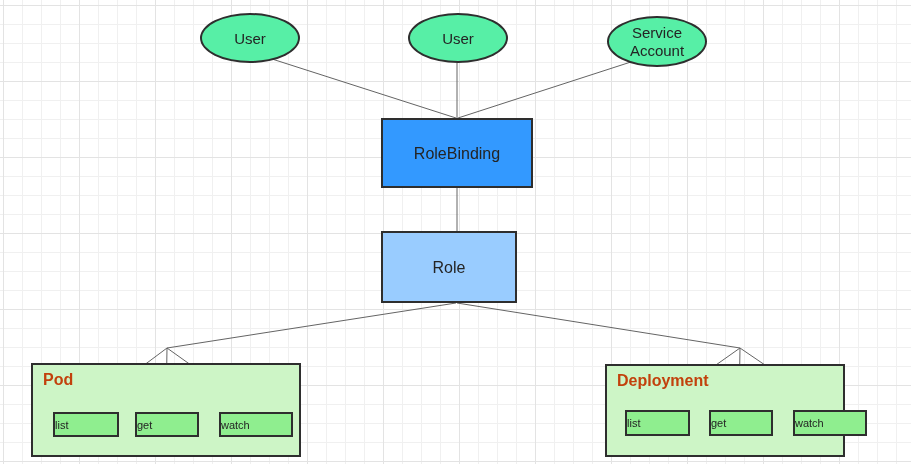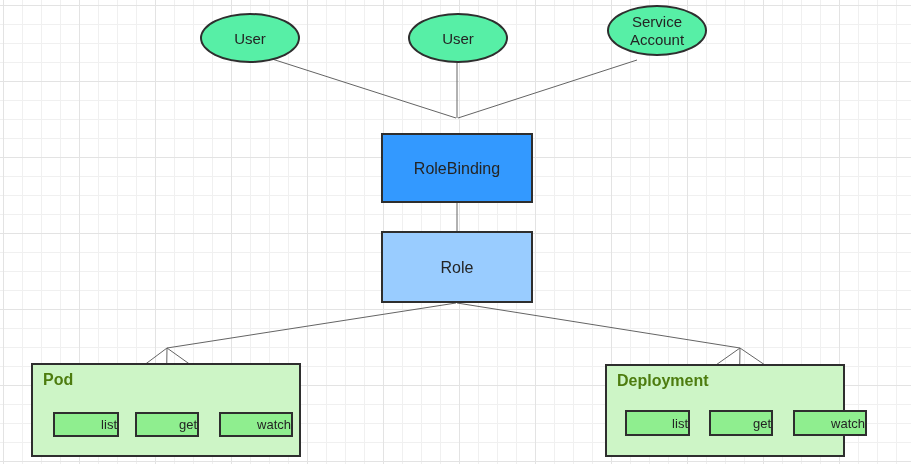--- a/index.html
+++ b/index.html
@@ -37,47 +37,47 @@
     color:var(--text);
     border:2px solid var(--border);
     font-size:16px;
     line-height:19px;
   }
   .ellipse{
     border-radius:50%;
     background:var(--subject-fill);
     font-size:15px;
   }
-  .rect-binding{background:var(--binding-fill);margin-top:15px;}
+  .rect-binding{background:var(--binding-fill);}
   .rect-role{background:var(--role-fill);}
   .container{
     position:absolute;
     box-sizing:border-box;
     background:var(--container-fill);
     border:2px solid var(--border);
     color:var(--text);
   }
   .container .title{
     position:absolute;left:10px;top:6px;
-    font-weight:bold;font-size:16px;color:#4d7c0f;
+    font-weight:bold;font-size:16px;color:#c2410c;
   }
   .verb{
     position:absolute;
     box-sizing:border-box;
-    display:flex;align-items:center;justify-content:flex-end;
+    display:flex;align-items:center;justify-content:flex-start;
     background:var(--verb-fill);
     border:2px solid var(--border);
-    font-size:13px;color:var(--text);
+    font-size:11px;color:var(--text);
   }
   
   .n-group{left:200px;top:13px;width:100px;height:50px;}
   .n-user{left:408px;top:13px;width:100px;height:50px;}
-  .n-sa{left:607px;top:5px;width:100px;height:51px;padding:0 12px;line-height:18px;}
+  .n-sa{left:607px;top:16px;width:100px;height:51px;padding:0 12px;line-height:18px;}
   .n-binding{left:381px;top:118px;width:152px;height:70px;}
-  .n-role{left:381px;top:231px;width:152px;height:72px;}
+  .n-role{left:381px;top:231px;width:136px;height:72px;}
   .c-pod{left:31px;top:363px;width:270px;height:94px;}
   .c-dep{left:605px;top:364px;width:240px;height:93px;}
   .c-pod .v-list{left:20px;top:47px;width:66px;height:25px;}
   .c-pod .v-get{left:102px;top:47px;width:64px;height:25px;}
   .c-pod .v-watch{left:186px;top:47px;width:74px;height:25px;}
   .c-dep .v-list{left:18px;top:44px;width:65px;height:26px;}
   .c-dep .v-get{left:102px;top:44px;width:64px;height:26px;}
   .c-dep .v-watch{left:186px;top:44px;width:74px;height:26px;}
 </style>
 </head>

